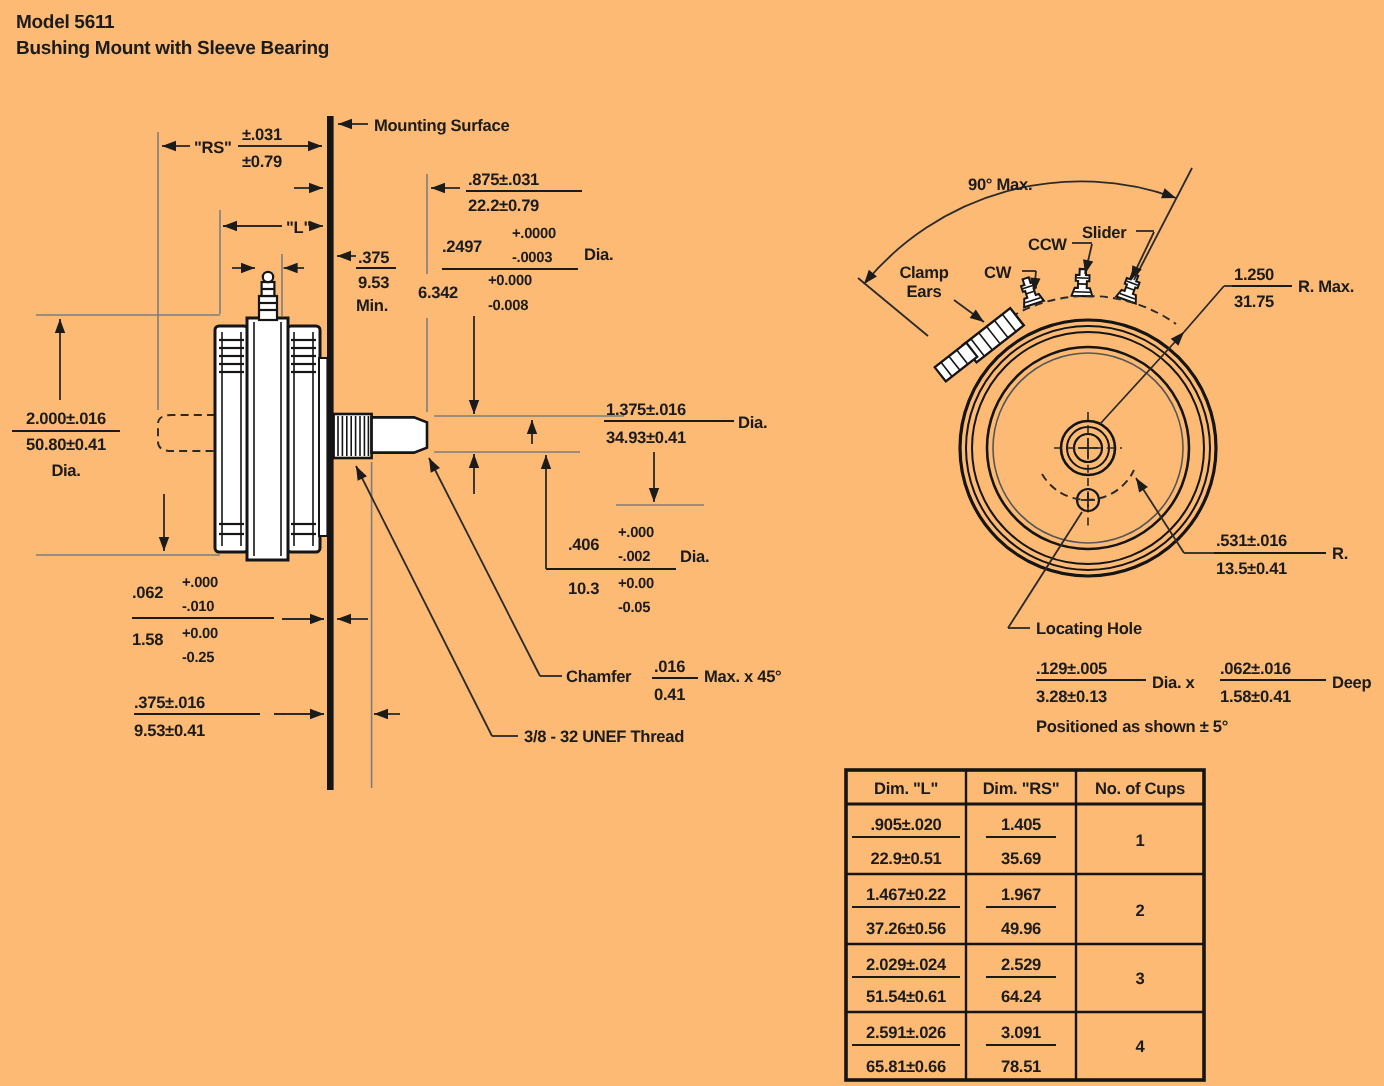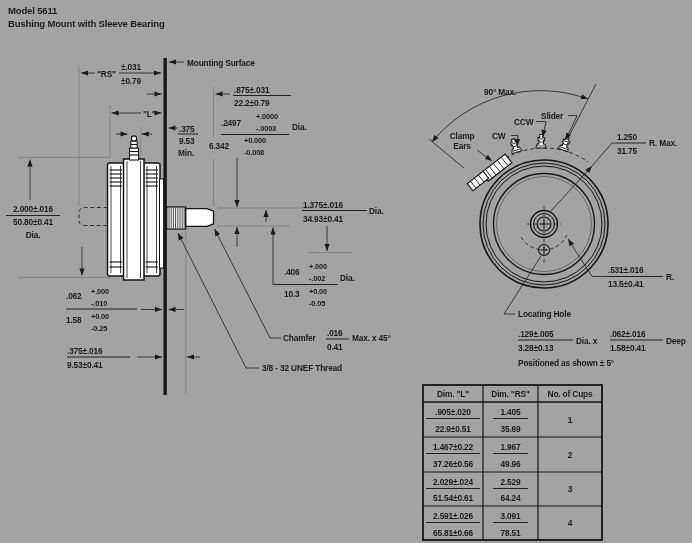--- a/index.html
+++ b/index.html
@@ -1,16 +1,16 @@
 <!DOCTYPE html>
 <html><head>
 <meta charset="utf-8">
 <style>
   html,body{margin:0;padding:0;background:#fff;}
-  .stage{position:relative;width:692px;height:543px;background:#a3a3a3;overflow:hidden;}
+  .stage{position:relative;width:692px;height:543px;background:#fdba74;overflow:hidden;}
   .t{font-family:"Liberation Sans",sans-serif;font-weight:bold;fill:#1b1b1b;letter-spacing:-0.15px;}
   .s9{font-size:9.5px;}
   .s8{font-size:8.3px;}
   .s7{font-size:7.4px;}
   .mid{text-anchor:middle;}
   .part{fill:#fff;stroke:#151515;stroke-width:1.5;}
   .thin{stroke:#151515;stroke-width:0.8;fill:none;}
   .dim{stroke:#2a2a2a;stroke-width:0.9;fill:none;}
   .ext{stroke:#7d7d7d;stroke-width:0.8;fill:none;}
   .bar{stroke:#1b1b1b;stroke-width:0.95;fill:none;}

